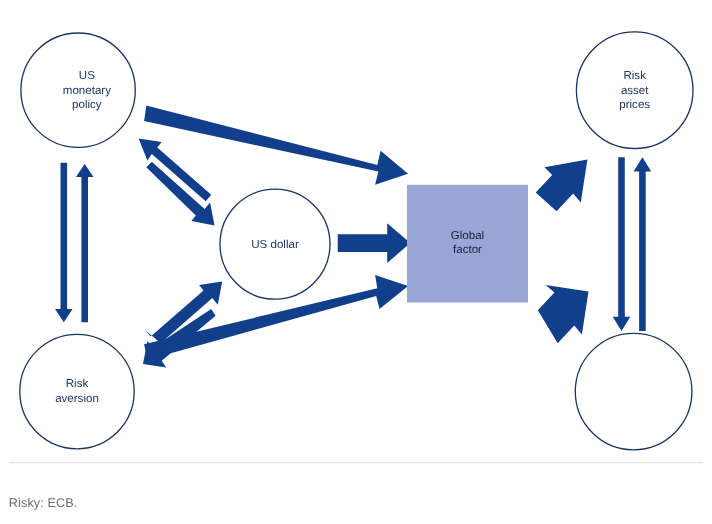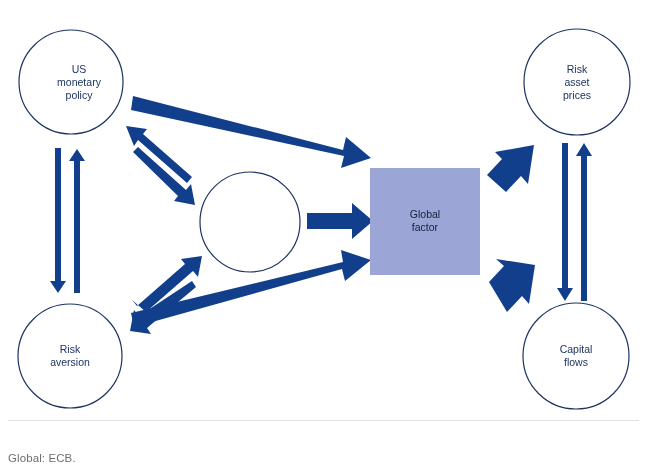--- a/index.html
+++ b/index.html
@@ -122,31 +122,30 @@
 
     <circle cx="577" cy="82" r="53" fill="#ffffff" stroke="#1c3461" stroke-width="1.2"></circle>
 
     <circle cx="576" cy="356" r="53" fill="#ffffff" stroke="#1c3461" stroke-width="1.2"></circle>
   </svg>
 
   <div class="node-label" style="left:21px; top:56px; width:116px; height:52px;">US
 monetary
 policy</div>
 
+  <div class="node-label" style="left:200px; top:209px; width:100px; height:26px;">US dollar</div>
 
   <div class="node-label box-label" style="left:370px; top:208px; width:110px; height:26px;">Global
 factor</div>
 
   <div class="node-label" style="left:20px; top:343px; width:100px; height:26px;">Risk
 aversion</div>
 
   <div class="node-label" style="left:527px; top:56px; width:100px; height:52px;">Risk
 asset
 prices</div>
 
-  <div class="node-label" style="left:526px; top:343px; width:100px; height:26px;">Capital
-flows</div>
 
   <div id="divider"></div>
 
-  <div id="source-note">Global: ECB.</div>
+  <div id="source-note">Risky: ECB.</div>
 
 </div>
 
 </body></html>

